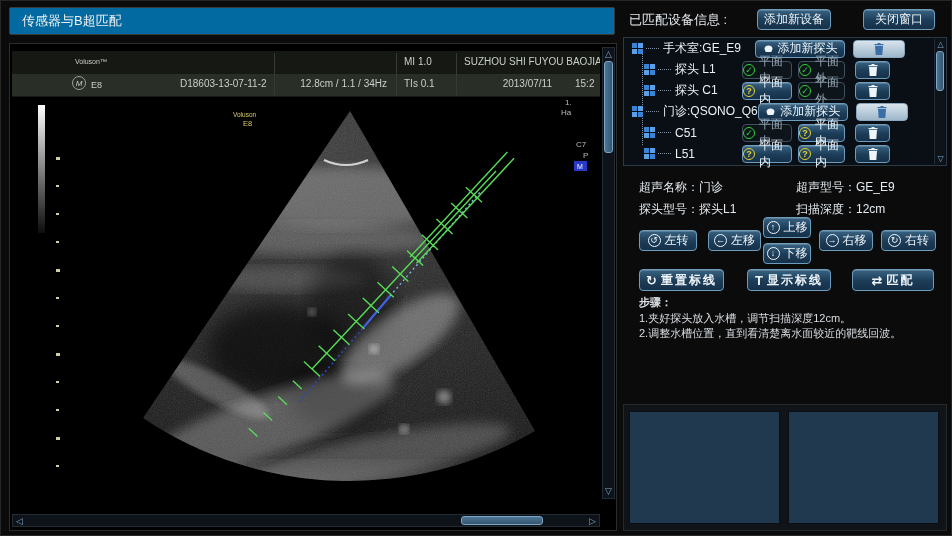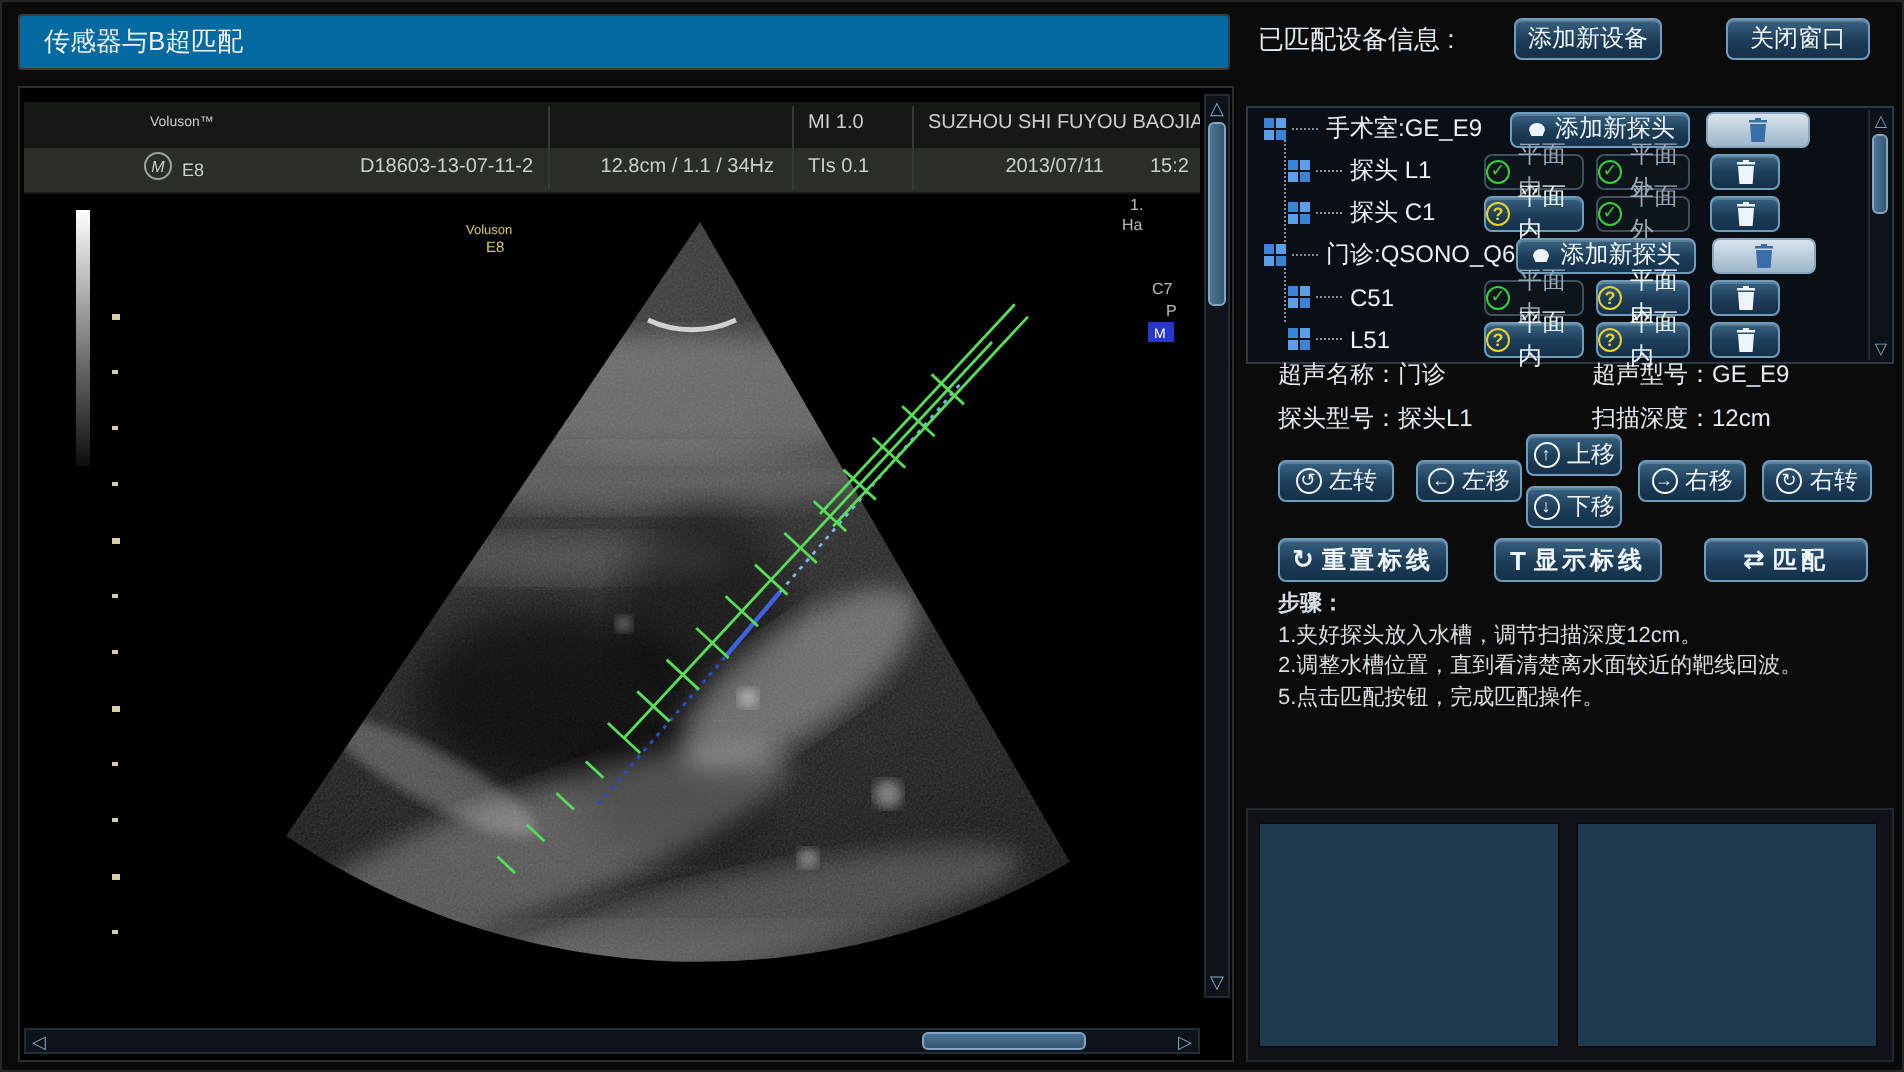--- a/index.html
+++ b/index.html
@@ -36,21 +36,21 @@
   .btn { display:inline-flex; align-items:center; justify-content:center; gap:4px;
     background:linear-gradient(#386382,#1c3c57 55%,#16314a); border:1px solid #6d9cbc; border-radius:4px;
     color:#eef5fa; font-size:12px; box-shadow:inset 0 1px 0 rgba(255,255,255,0.18); cursor:default; }
   .btn-flat { display:inline-flex; align-items:center; justify-content:center; gap:4px;
     background:#0d141a; border:1px solid #40505e; border-radius:4px; color:#97a8b5; font-size:12px; }
   .btn-light { display:inline-flex; align-items:center; justify-content:center;
     background:linear-gradient(#d9e4ed,#9db7ca); border:1px solid #8aa7bd; border-radius:4px; }
   .add-device { position:absolute; left:95px; top:0; width:74px; height:21px;margin-left:39px; }
   .close-win { position:absolute; left:240px; top:0; width:72px; height:21px;text-align:right; }
 
-  .tree-panel { position:absolute; left:622px; top:52px; width:324px; height:129px; background:#0a0f15; border:1px solid #2c3a46; }
+  .tree-panel { position:absolute; left:622px; top:36px; width:324px; height:129px; background:#0a0f15; border:1px solid #2c3a46; }
   .tree-row { position:relative; height:21px; display:flex; align-items:center; }
   .tree-row .label { color:#eaf0f5; font-size:12px; white-space:nowrap; }
   .grid-icon { width:11px; height:11px; display:inline-block; margin-right:3px; flex:none; }
   .dots { width:13px; height:0; border-top:1px dotted #7e90a2; margin-right:4px; flex:none; }
   .spacer { flex:1; }
   .vdots { position:absolute; width:0; border-left:1px dotted #7e90a2; left:18px; }
   .row-btn { height:18px; flex:none;justify-content:center; }
   .status-icon { width:12px; height:12px; border-radius:50%; display:inline-flex; align-items:center; justify-content:center;
     font-size:9px; font-weight:bold; flex:none; }
   .ic-done { border:1.5px solid #35d03a; color:#35d03a; }
@@ -429,21 +429,20 @@
     </div>
     <div class="btn act-btn" style="left:229px;top:98px;width:82px">
       <span class="act-ic">⇄</span>
       <span>匹配</span>
     </div>
 
     <div class="steps">
       <div style="font-weight:bold">步骤：</div>
       <div>1.夹好探头放入水槽，调节扫描深度12cm。</div>
       <div>2.调整水槽位置，直到看清楚离水面较近的靶线回波。</div>
-      <div>5.点击匹配按钮，完成匹配操作。</div>
     </div>
   </div>
 
   <div class="preview-panel">
     <div class="pv-box" style="left:5px"></div>
     <div class="pv-box" style="left:164px"></div>
   </div>
 
 </div>
 

